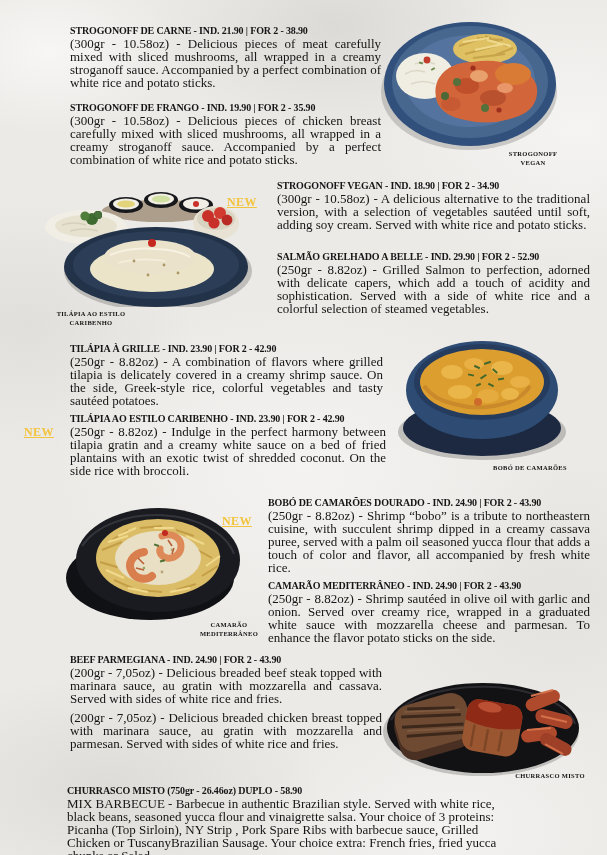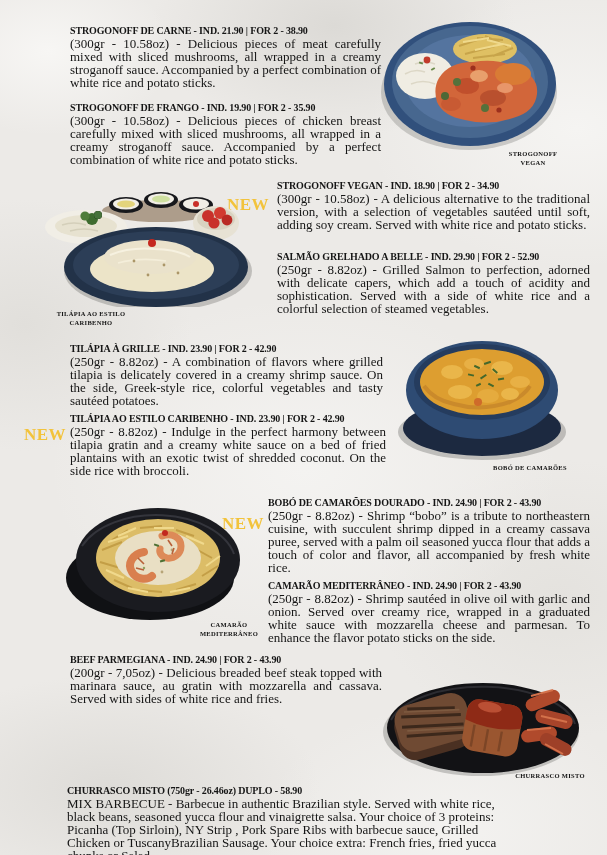--- a/index.html
+++ b/index.html
@@ -30,24 +30,25 @@
   }
   .item p{
     margin:0;
     font-size:13px;
     line-height:12.9px;
     text-align:justify;
   }
   .item.ragged p{text-align:left;}
   .new-badge{
     position:absolute;
-    font-size:17px;
+    font-size:12px;
     font-weight:bold;
     letter-spacing:0.4px;
     color:#f2c33c;
+    text-decoration:underline;
   }
   .photo{position:absolute;}
   .caption{
     position:absolute;
     font-size:6.5px;
     font-weight:bold;
     line-height:9px;
     letter-spacing:0.3px;
     text-align:center;
     color:#141414;
@@ -97,20 +98,21 @@
     <h3>CAMARÃO MEDITERRÂNEO - IND. 24.90 | FOR 2 - 43.90</h3>
     <p>(250gr - 8.82oz) - Shrimp sautéed in olive oil with garlic and onion. Served over creamy rice, wrapped in a graduated white sauce with mozzarella cheese and parmesan. To enhance the flavor potato sticks on the side.</p>
   </section>
 
   <section class="item" style="left:70px;top:654px;width:312px;">
     <h3>BEEF PARMEGIANA - IND. 24.90 | FOR 2 - 43.90</h3>
     <p>(200gr - 7,05oz) - Delicious breaded beef steak topped with marinara sauce, au gratin with mozzarella and cassava. Served with sides of white rice and fries.</p>
   </section>
 
   <section class="item" style="left:70px;top:712px;width:312px;">
+    <p>(200gr - 7,05oz) - Delicious breaded chicken breast topped with marinara sauce, au gratin with mozzarella and parmesan. Served with sides of white rice and fries.</p>
   </section>
 
   <section class="item ragged" style="left:67px;top:785px;width:430px;">
     <h3>CHURRASCO MISTO (750gr - 26.46oz) DUPLO - 58.90</h3>
     <p>MIX BARBECUE - Barbecue in authentic Brazilian style. Served with white rice, black beans, seasoned yucca flour and vinaigrette salsa. Your choice of 3 proteins: Picanha (Top Sirloin), NY Strip , Pork Spare Ribs with barbecue sauce, Grilled Chicken or TuscanyBrazilian Sausage. Your choice extra: French fries, fried yucca chunks or Salad.</p>
   </section>
 
   <span class="new-badge" style="left:227px;top:195px;">NEW</span>
   <span class="new-badge" style="left:24px;top:425px;">NEW</span>
   <span class="new-badge" style="left:222px;top:514px;">NEW</span>

